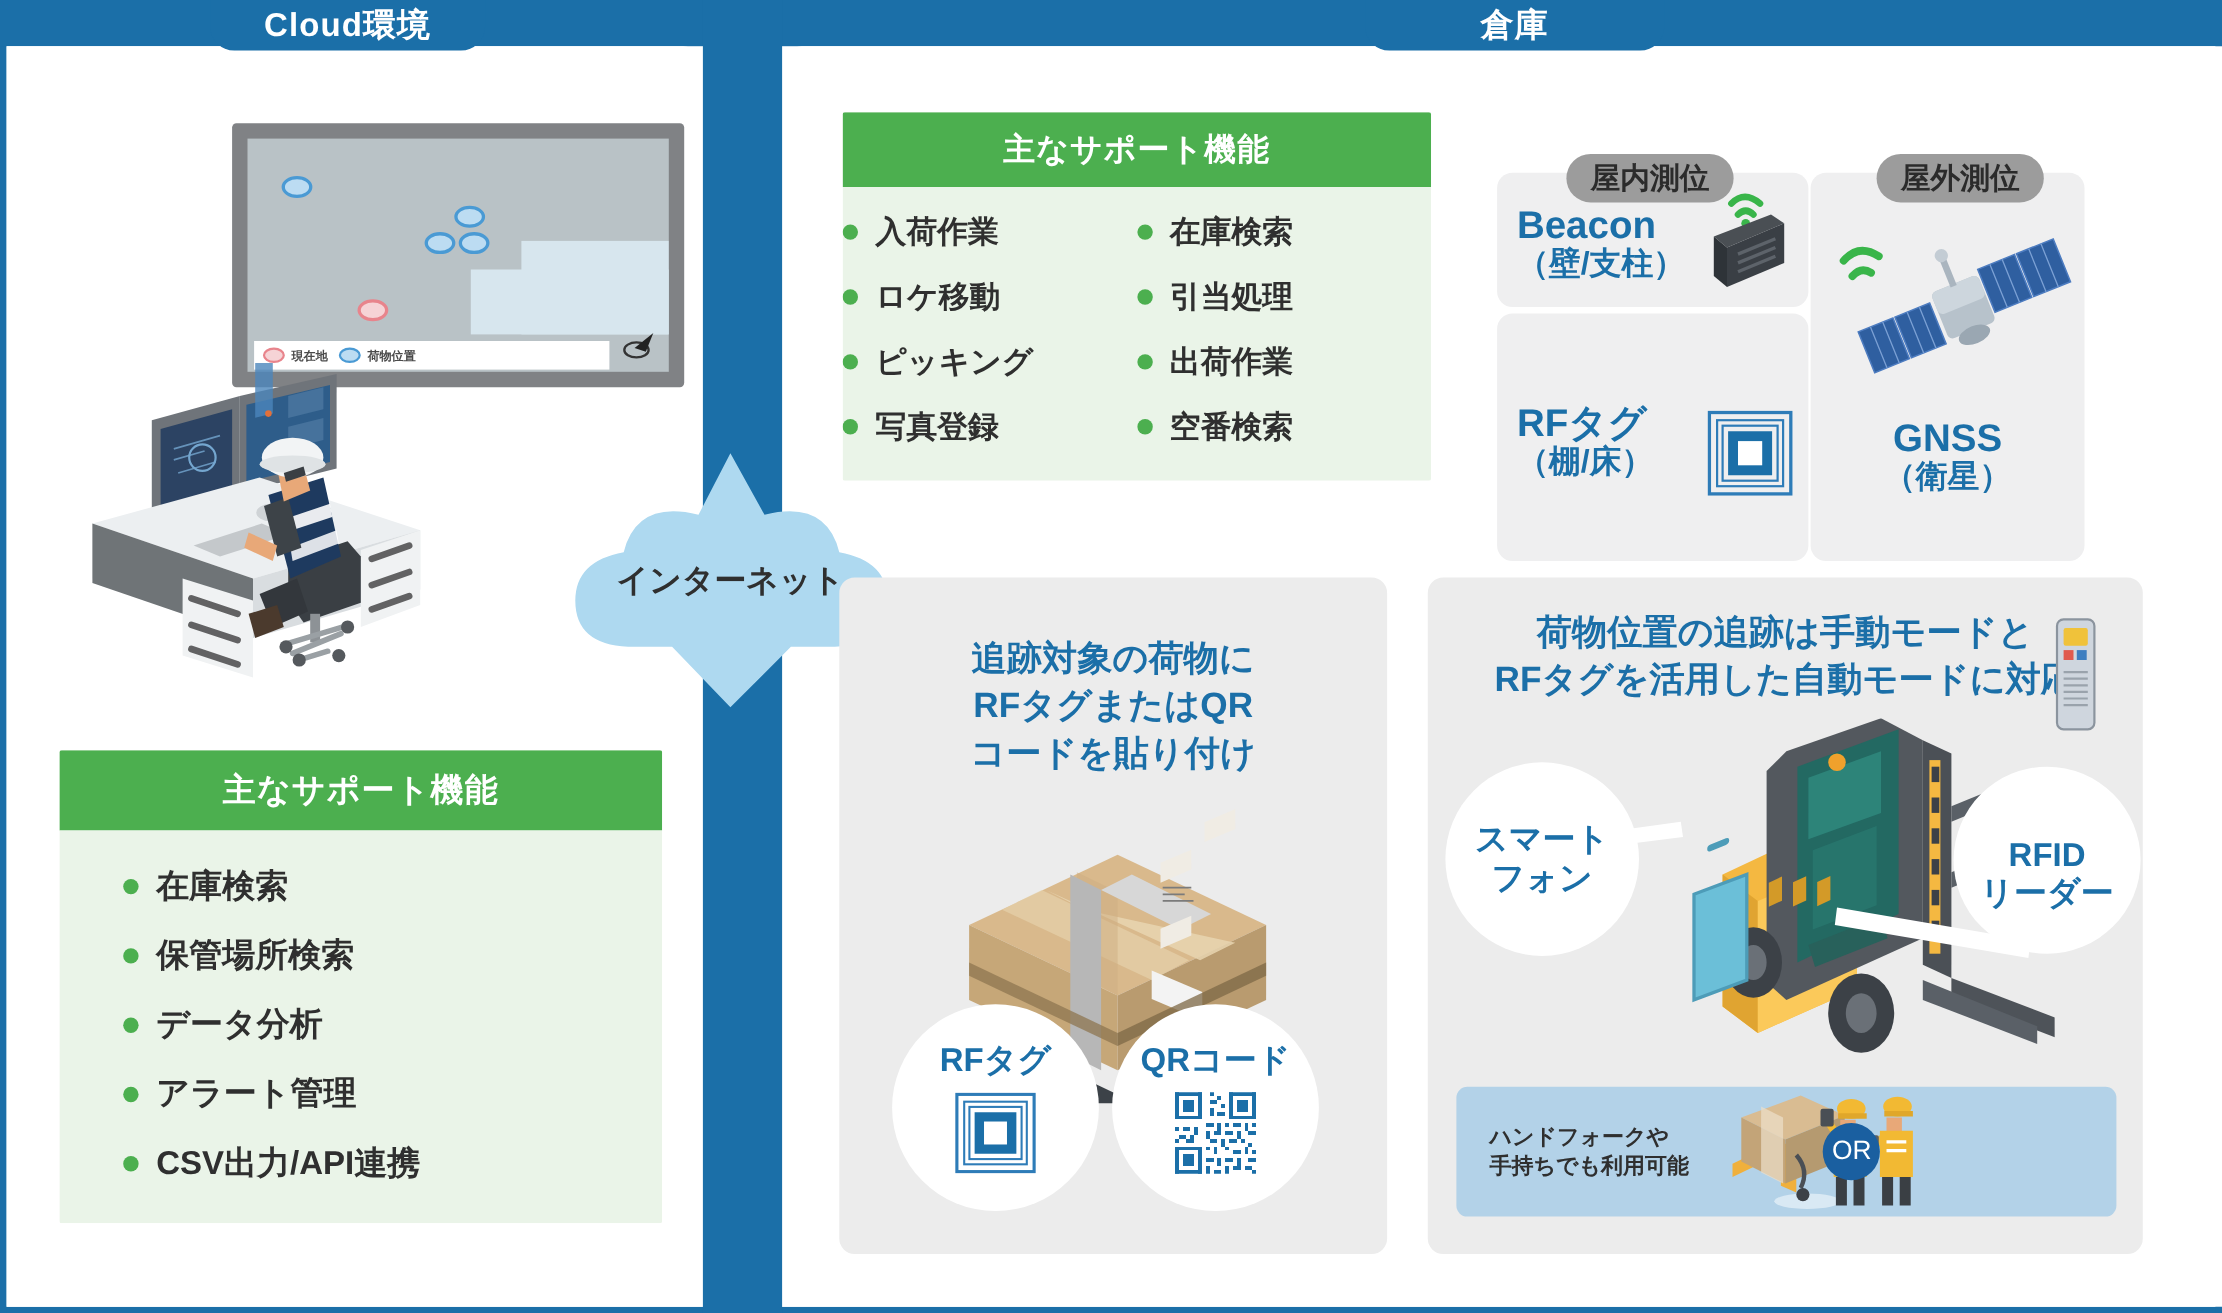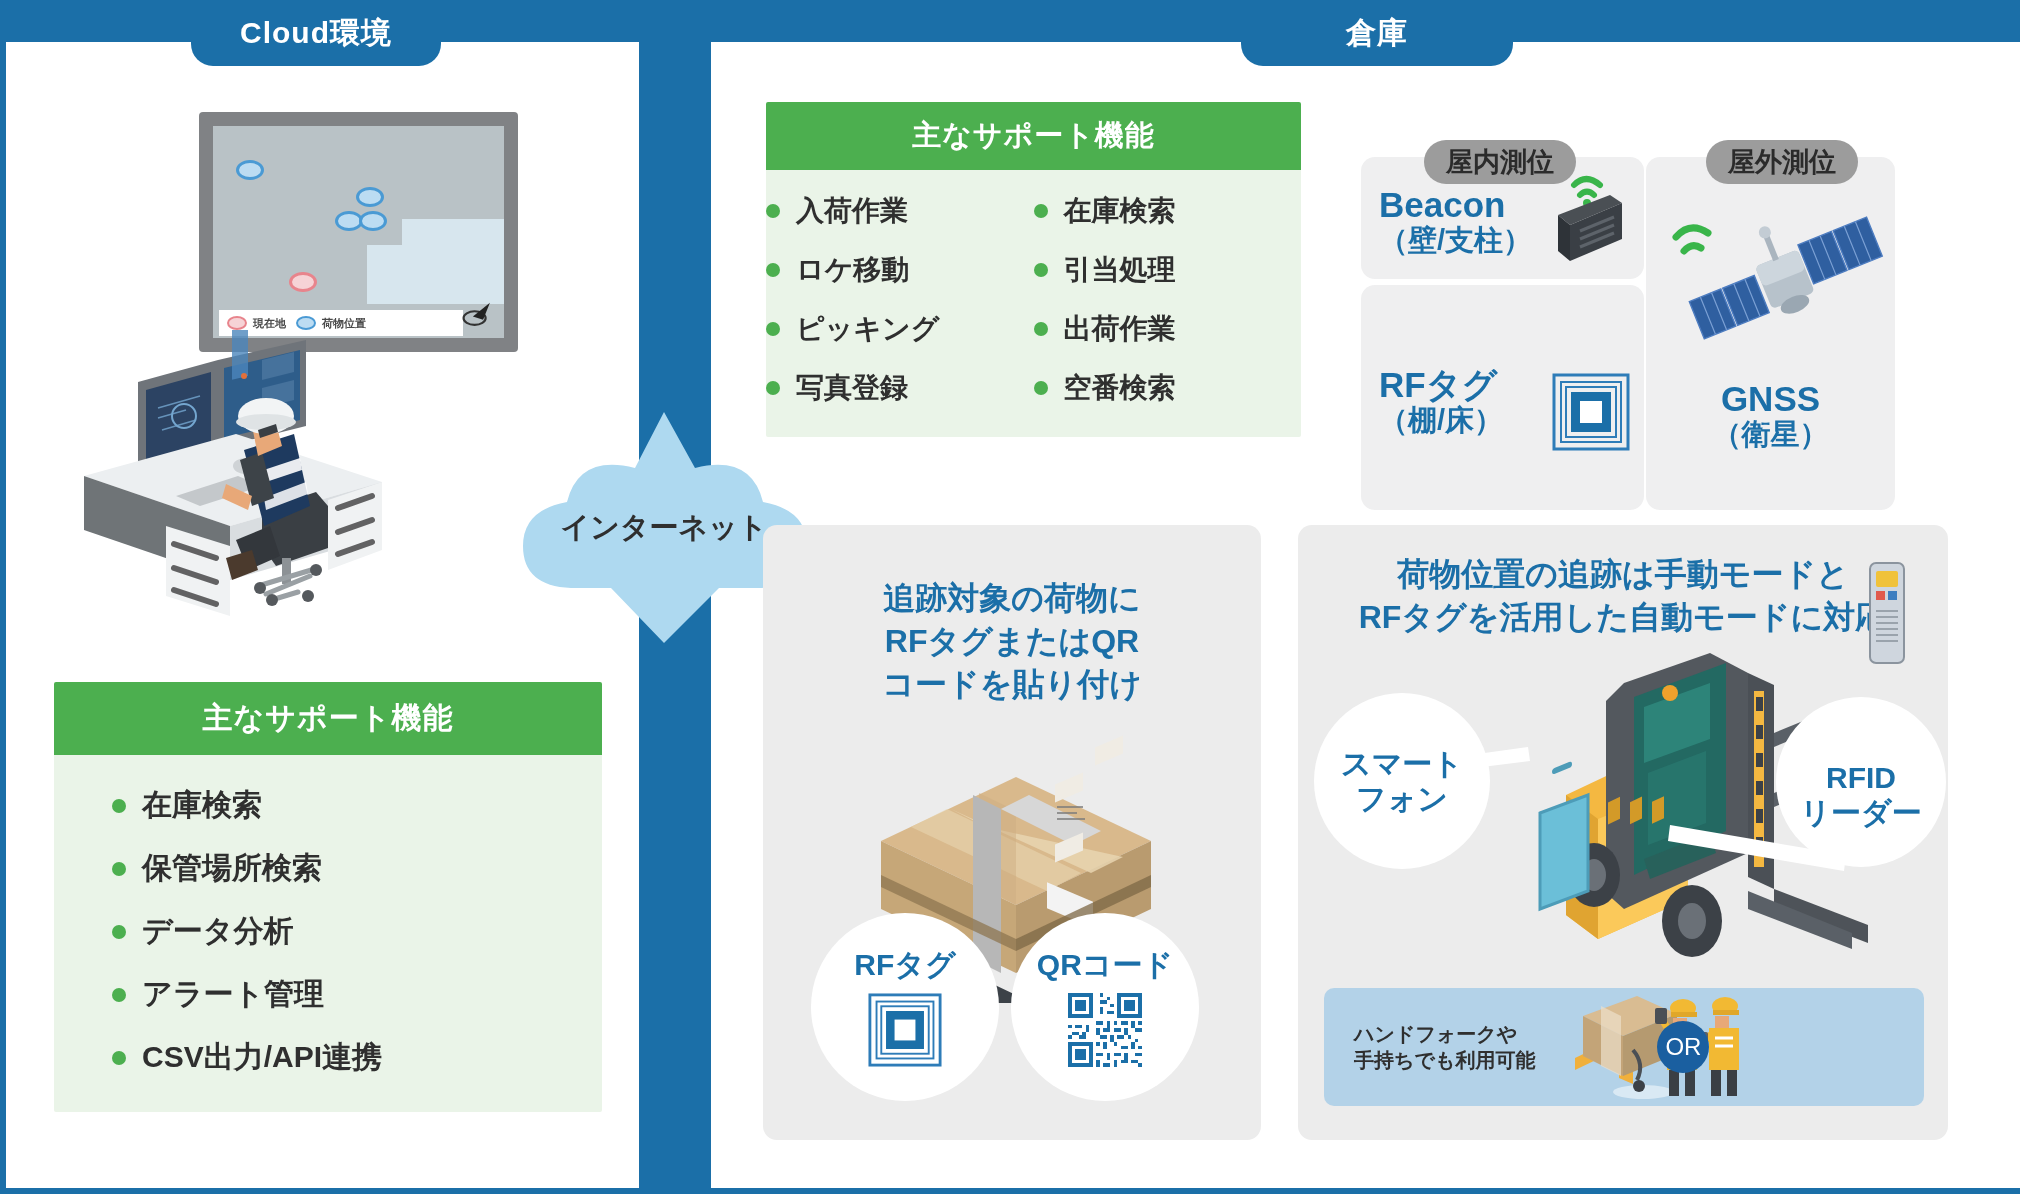--- a/index.html
+++ b/index.html
@@ -7,27 +7,27 @@
   .stage{position:relative;width:2020px;height:1194px;background:#fff;box-sizing:border-box;
          border-left:6px solid #1b6fa8;border-right:6px solid #1b6fa8;border-bottom:6px solid #1b6fa8;}
 
   
   .topbar{position:absolute;left:-6px;top:0;width:2032px;height:42px;background:#1b6fa8;}
   .divider{position:absolute;left:633px;top:0;width:72px;height:1194px;background:#1b6fa8;}
   .panel-left{position:absolute;left:0;top:42px;width:633px;height:1146px;background:#fff;border-top-right-radius:18px;}
   .panel-right{position:absolute;left:705px;top:42px;width:1309px;height:1146px;background:#fff;border-top-left-radius:18px;}
 
   
-  .tab{position:absolute;top:0;height:66px;background:#1b6fa8;border-bottom-left-radius:22px;border-bottom-right-radius:22px;
+  .tab{position:absolute;top:0;height:46px;background:#1b6fa8;border-bottom-left-radius:22px;border-bottom-right-radius:22px;
        display:flex;align-items:center;justify-content:center;color:#fff;font-weight:bold;font-size:30px;letter-spacing:1px;}
   .tab-cloud{left:185px;width:250px;}
   .tab-wh{left:1235px;width:272px;}
 
   
-  .monitor-wrap{position:absolute;left:193px;top:112px;width:319px;height:240px;}
+  .monitor-wrap{position:absolute;left:205px;top:112px;width:411px;height:240px;}
   .monitor-frame{position:absolute;inset:0;background:#808285;border-radius:4px;padding:14px;box-sizing:border-box;}
   .monitor-screen{position:absolute;left:14px;top:14px;right:14px;bottom:14px;background:#b9c2c6;overflow:hidden;}
   .map-white{position:absolute;right:0;top:44%;width:35%;height:40%;background:#d7e6ee;}
   .map-white2{position:absolute;right:0;top:56%;width:47%;height:28%;background:#d7e6ee;}
   .dot{position:absolute;width:22px;height:14px;border-radius:50%;border:3px solid #4a9ad4;background:#bcdcf2;}
   .dot.red{border-color:#e8848c;background:#f6d3d6;}
   .legend{position:absolute;left:6px;right:14%;bottom:2px;height:26px;background:#fff;display:flex;align-items:center;gap:10px;padding:0 8px;box-sizing:border-box;}
   .legend .lg{display:flex;align-items:center;gap:6px;font-size:11px;color:#4a4a4a;font-weight:bold;filter:blur(.6px);}
   .legend .sw{width:16px;height:10px;border-radius:50%;border:2px solid #e8848c;background:#f6d3d6;}
   .legend .sw.b{border-color:#4a9ad4;background:#bcdcf2;}

